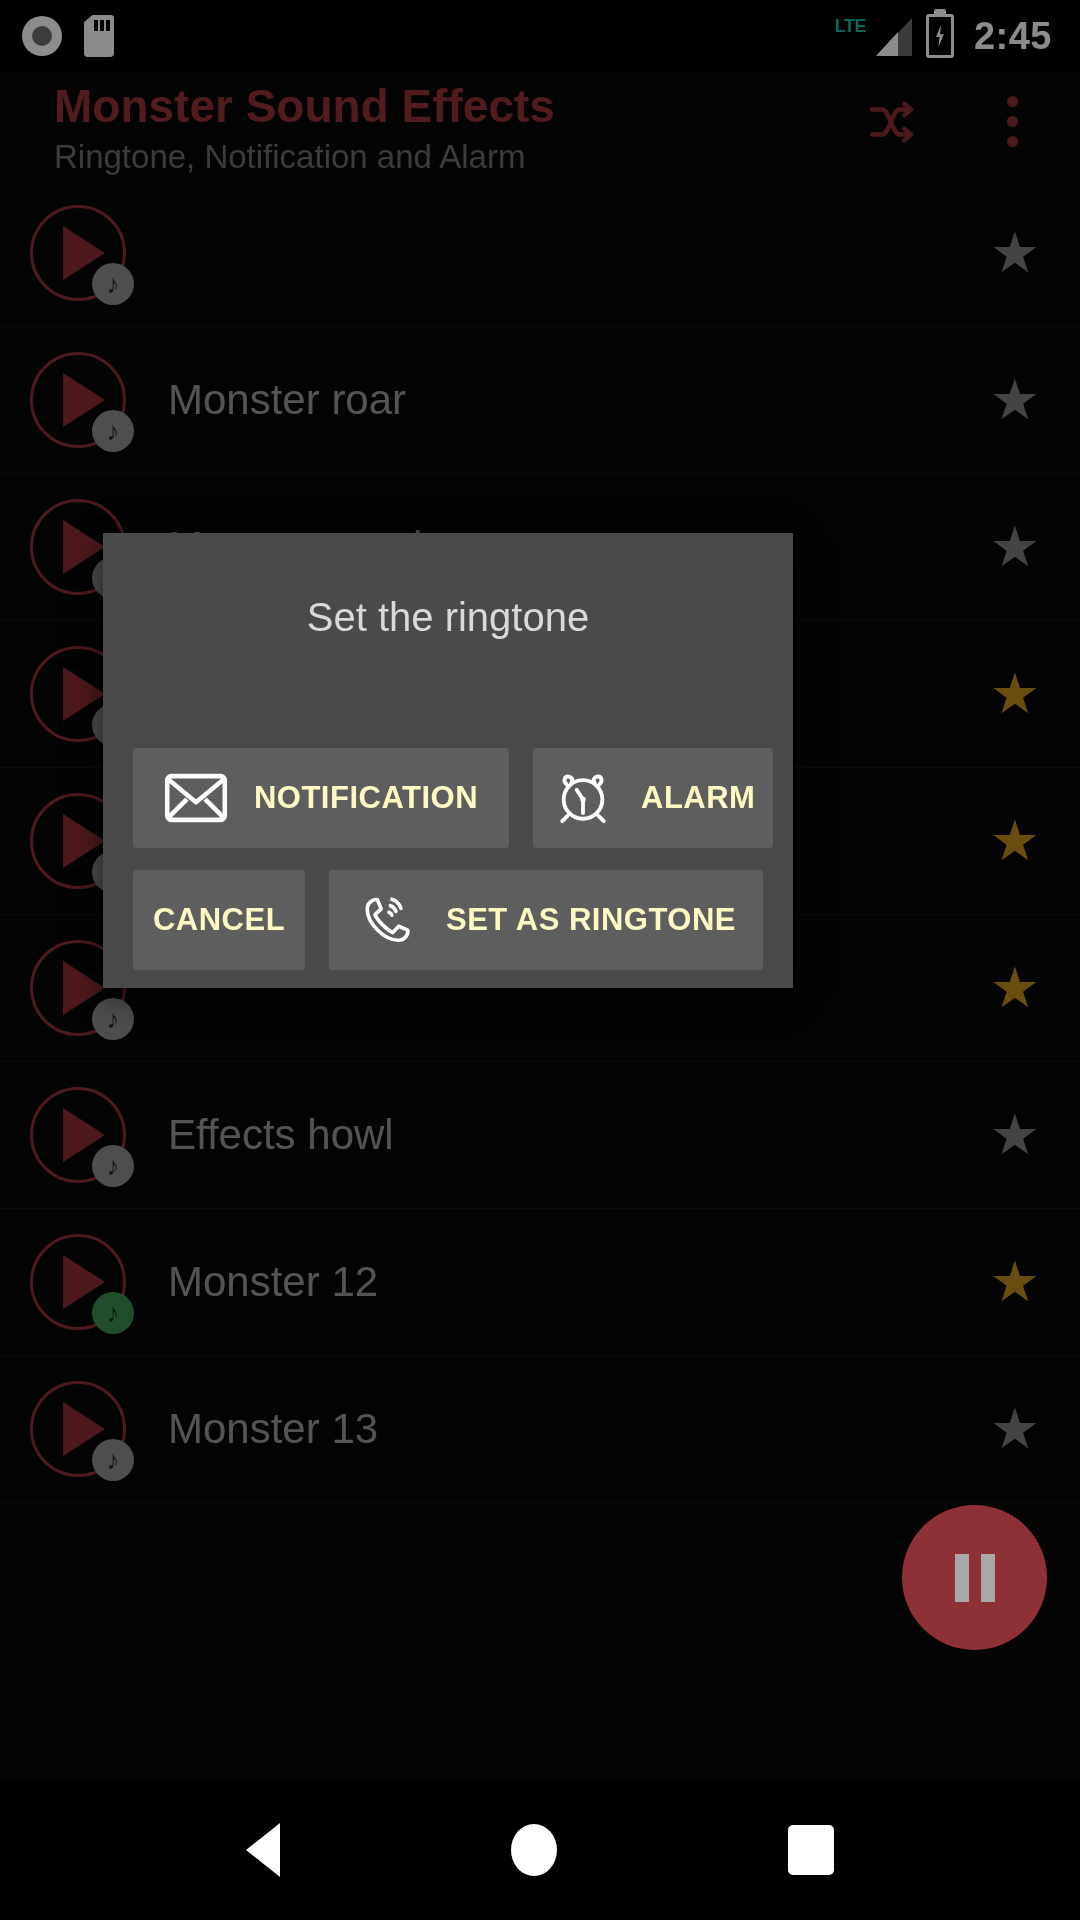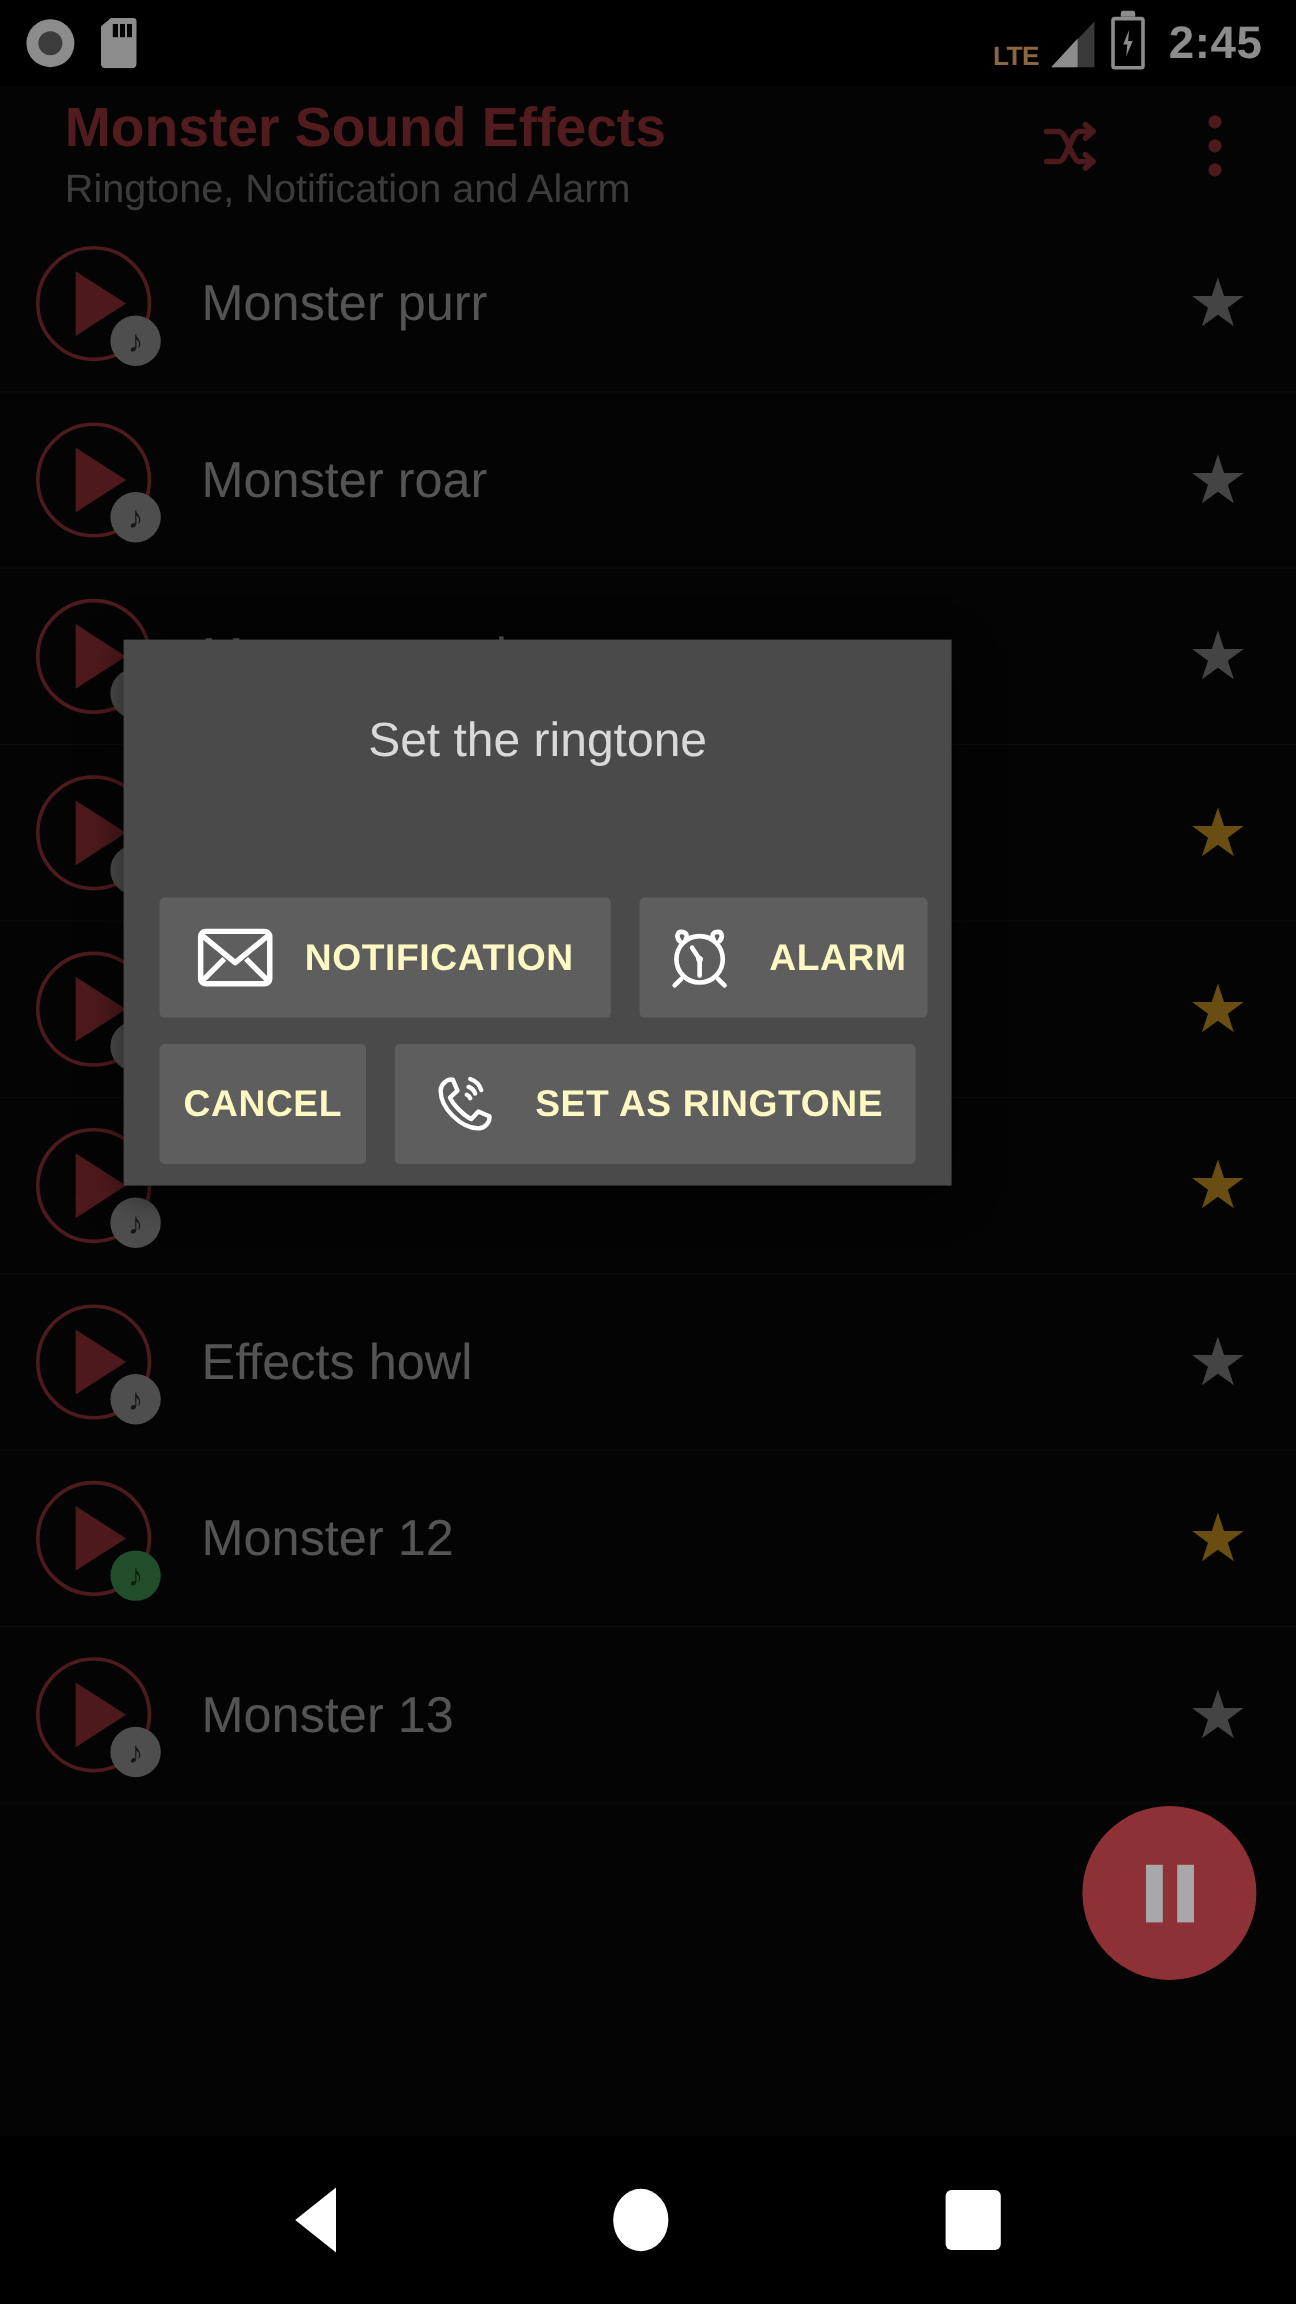--- a/index.html
+++ b/index.html
@@ -71,26 +71,26 @@
         #0a0908 0 4px, transparent 4px 6px,
         #0a0908 6px 10px, transparent 10px 12px,
         #0a0908 12px 16px);
   }
   .lte-block {
     display: flex;
     align-items: flex-end;
     gap: 2px;
   }
   .lte-text {
-    color: #fdba74;
-    font-size: 22px;
+    color: #14b8a6;
+    font-size: 18px;
     font-weight: bold;
     line-height: 1;
     letter-spacing: -0.5px;
-    margin-bottom: 0;
+    margin-bottom: 23px;
   }
   .signal-wrap { position: relative; width: 44px; height: 44px; }
   .signal-bg {
     position: absolute; right: 0; bottom: 2px;
     width: 0; height: 0;
     border-left: 36px solid transparent;
     border-bottom: 38px solid #6b6b6b;
   }
   .signal-fg {
     position: absolute; right: 14px; bottom: 2px;
@@ -410,21 +410,20 @@
   </div>
 
   <div class="sound-list">
 
     <div class="sound-row">
       <span class="play-wrap">
         <span class="play-circle"></span>
           <span class="play-tri"></span>
         <span class="note-badge">♪</span>
       </span>
-      <span class="sound-name">Monster purr</span>
       <span class="star">★</span>
     </div>
 
     <div class="sound-row">
       <span class="play-wrap">
         <span class="play-circle"></span>
           <span class="play-tri"></span>
         <span class="note-badge">♪</span>
       </span>
       <span class="sound-name">Monster roar</span>

